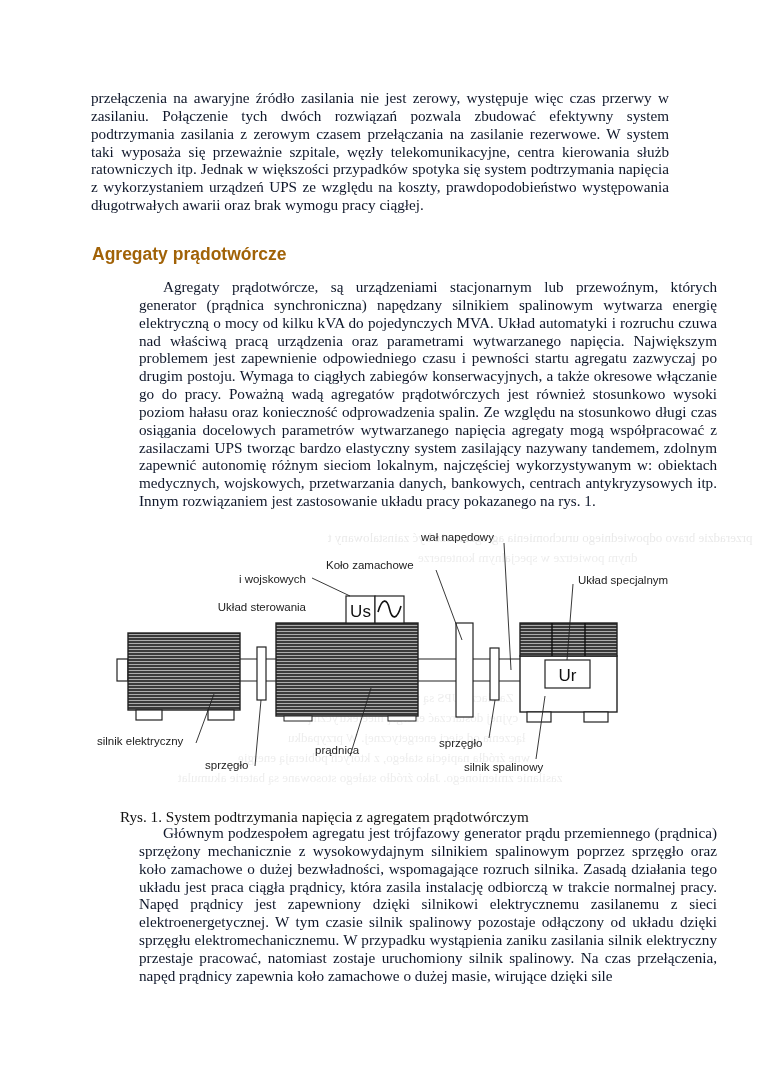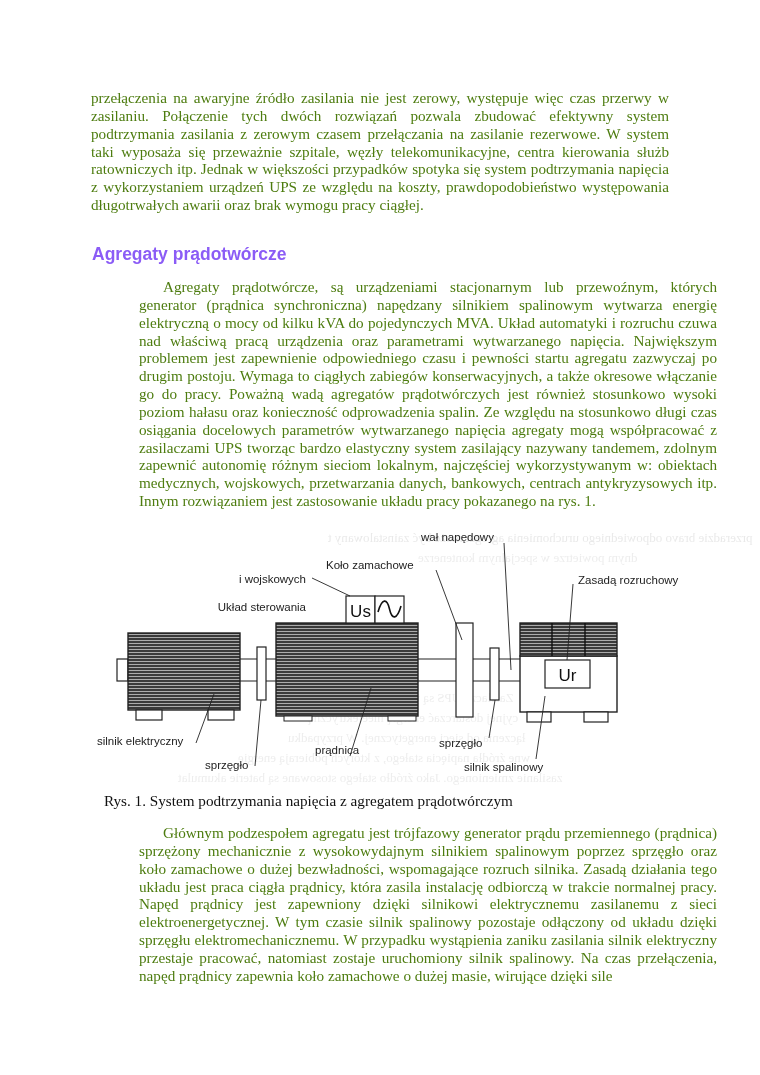--- a/index.html
+++ b/index.html
@@ -1,42 +1,42 @@
 <!DOCTYPE html>
 <html><head>
 <meta charset="utf-8">
 <style>
   html, body { margin: 0; padding: 0; background: #ffffff; }
   body { width: 760px; height: 1075px; position: relative; overflow: hidden; }
   .page { position: absolute; left: 0; top: 0; width: 760px; height: 1075px; background: #fff; }
   .para {
     position: absolute; left: 91px; width: 578px;
     font-family: "Liberation Serif", serif; font-size: 15.2px; line-height: 17.85px;
-    color: #4d7c0f; text-align: justify; margin: 0;
+    color: #0f172a; text-align: justify; margin: 0;
   }
   .para.indent { text-indent: 24px; margin-left: 48px; }
   .heading {
     position: absolute; left: 92px; top: 244px;
     font-family: "Liberation Sans", sans-serif; font-weight: bold; font-size: 17.5px;
-    color: #8b5cf6; margin: 0;
+    color: #a16207; margin: 0;
   }
   .figure { position: absolute; left: 88px; top: 518px; width: 606px; height: 268px; }
   .figure svg { position: absolute; left: 0; top: 0; }
   .fig-label {
     position: absolute; font-family: Liberation Sans, sans-serif; font-size: 11.5px;
     color: #222; line-height: 13px; white-space: nowrap;
   }
   .fig-label.right { text-align: right; }
   .ghost {
     position: absolute; font-family: "Liberation Serif", serif; font-size: 13px;
     color: #d8d8d8; white-space: nowrap; transform: scaleX(-1);
   }
   .caption {
     position: absolute; left: 104px; top: 792px;
-    font-family: "Liberation Serif", serif; font-size: 15.2px; color: #111; margin: 0;
+    font-family: "Liberation Serif", serif; font-size: 15.2px; color: #111; margin: 16px;
   }
 </style>
 </head>
 <body>
 
 <div class="page">
 
   <p class="para" style="top:89px;">przełączenia na awaryjne źródło zasilania nie jest zerowy, występuje więc czas przerwy w zasilaniu. Połączenie tych dwóch rozwiązań pozwala zbudować efektywny system podtrzymania zasilania z zerowym czasem przełączania na zasilanie rezerwowe. W system taki wyposaża się przeważnie szpitale, węzły telekomunikacyjne, centra kierowania służb ratowniczych itp. Jednak w większości przypadków spotyka się system podtrzymania napięcia z wykorzystaniem urządzeń UPS ze względu na koszty, prawdopodobieństwo występowania długotrwałych awarii oraz brak wymogu pracy ciągłej.</p>
 
   <h2 class="heading">Agregaty prądotwórcze</h2>
@@ -108,21 +108,21 @@
         <line x1="283" y1="170" x2="262" y2="238"></line>
         <line x1="407" y1="182" x2="401" y2="220"></line>
         <line x1="457" y1="178" x2="448" y2="241"></line>
       </g>
     </svg>
 
     <div class="fig-label right" style="left:118px; top:42px; width:100px;margin-top:41px;">Układ sterowania</div>
     <div class="fig-label right" style="left:118px; top:55px; width:100px;">i wojskowych</div>
     <div class="fig-label" style="left:238px; top:41px;">Koło zamachowe</div>
     <div class="fig-label" style="left:333px; top:13px;">wał napędowy</div>
-    <div class="fig-label" style="left:490px; top:56px;">Zasadą rozruchowy</div>
+    <div class="fig-label" style="left:490px; top:56px;">Układ specjalnym</div>
     <div class="fig-label" style="left:9px; top:217px;">silnik elektryczny</div>
     <div class="fig-label" style="left:117px; top:241px;">sprzęgło</div>
     <div class="fig-label" style="left:227px; top:226px;">prądnica</div>
     <div class="fig-label" style="left:351px; top:219px;">sprzęgło</div>
     <div class="fig-label" style="left:376px; top:243px;">silnik spalinowy</div>
   </div>
 
   <p class="caption">Rys. 1. System podtrzymania napięcia z agregatem prądotwórczym</p>
 
   <p class="para indent" style="top:824px;">Głównym podzespołem agregatu jest trójfazowy generator prądu przemiennego (prądnica) sprzężony mechanicznie z wysokowydajnym silnikiem spalinowym poprzez sprzęgło oraz koło zamachowe o dużej bezwładności, wspomagające rozruch silnika. Zasadą działania tego układu jest praca ciągła prądnicy, która zasila instalację odbiorczą w trakcie normalnej pracy. Napęd prądnicy jest zapewniony dzięki silnikowi elektrycznemu zasilanemu z sieci elektroenergetycznej. W tym czasie silnik spalinowy pozostaje odłączony od układu dzięki sprzęgłu elektromechanicznemu. W przypadku wystąpienia zaniku zasilania silnik elektryczny przestaje pracować, natomiast zostaje uruchomiony silnik spalinowy. Na czas przełączenia, napęd prądnicy zapewnia koło zamachowe o dużej masie, wirujące dzięki sile</p>

